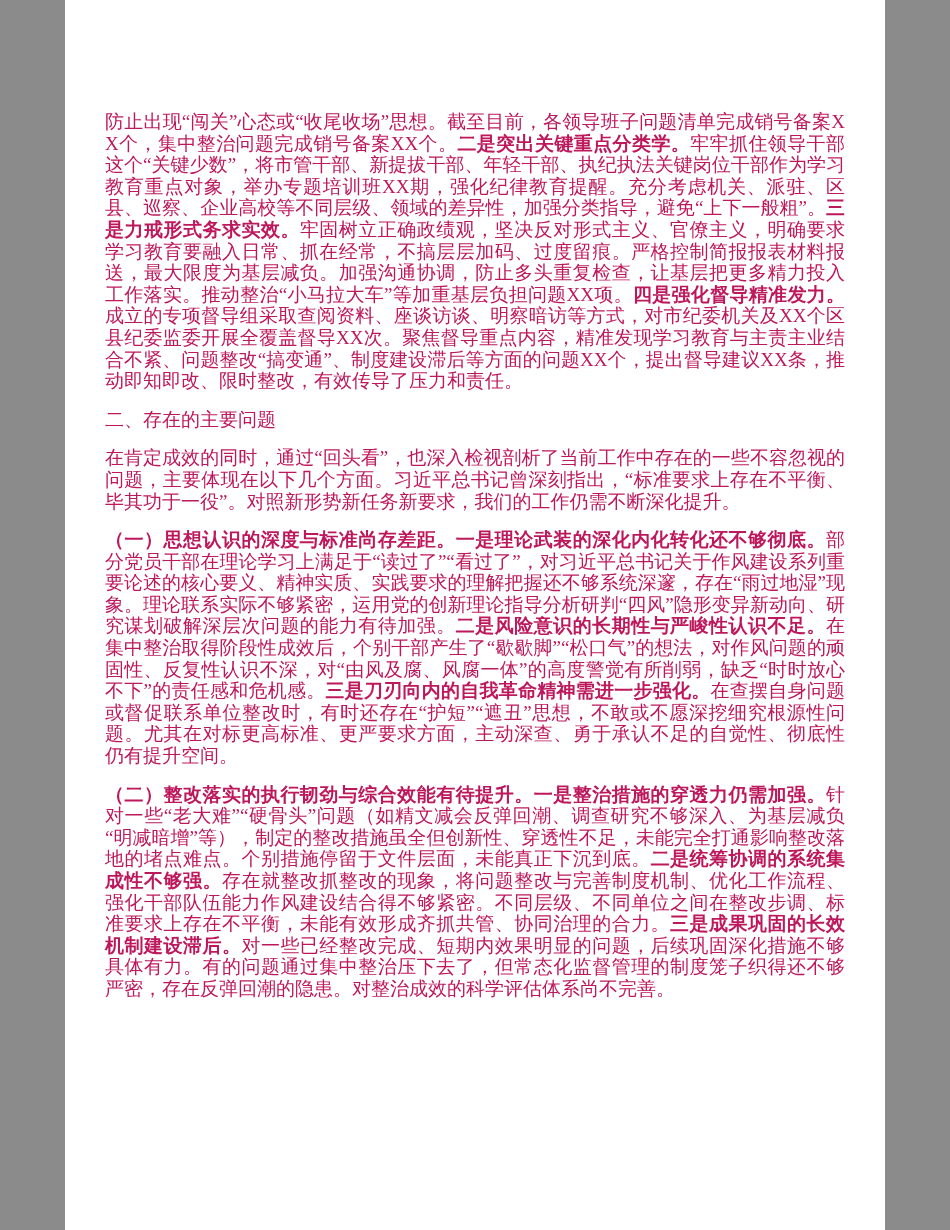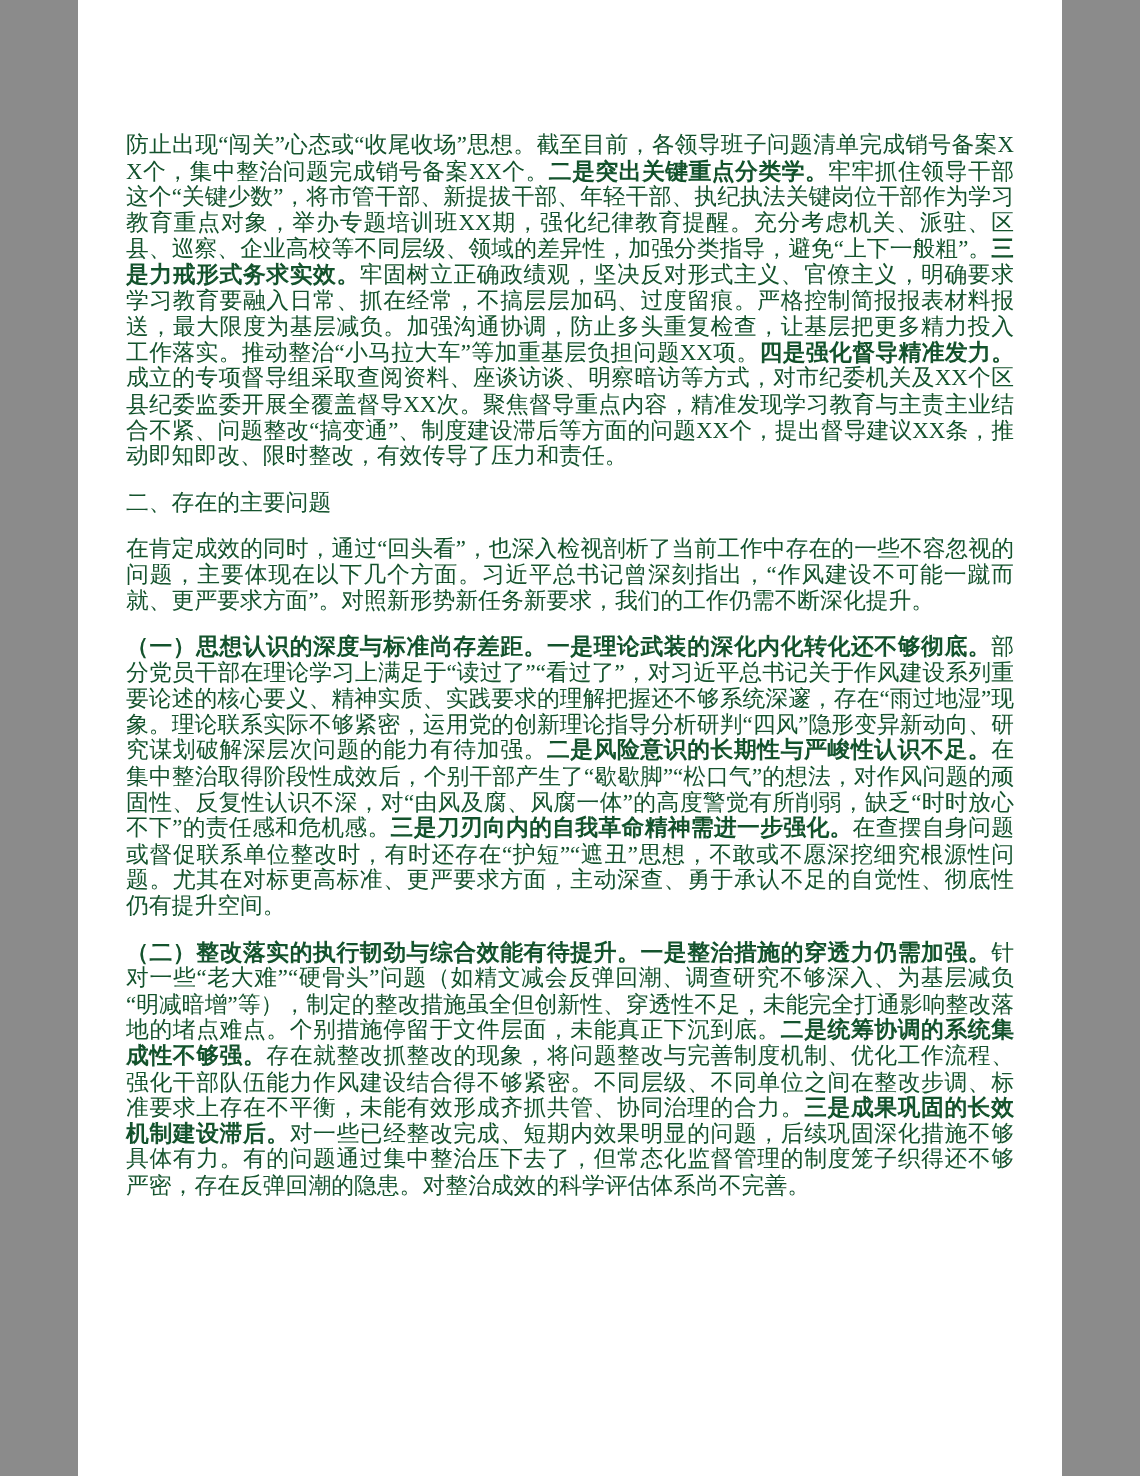--- a/index.html
+++ b/index.html
@@ -36,27 +36,27 @@
     margin-bottom: 0;
   }
   .b {
     font-weight: 700;
   }
 </style>
 </head>
 <body style="background: rgb(139, 139, 139);">
 
 <div class="canvas">
-  <div class="page" style="background: rgb(255, 255, 255); color: #14532d;">
+  <div class="page" style="background: rgb(255, 255, 255); color: #be185d;">
 
     <p><span>防止出现“闯关”心态或“收尾收场”思想。截至目前，各领导班子问题清单完成销号备案XX个，集中整治问题完成销号备案XX个。</span><span class="b">二是突出关键重点分类学。</span><span>牢牢抓住领导干部这个“关键少数”，将市管干部、新提拔干部、年轻干部、执纪执法关键岗位干部作为学习教育重点对象，举办专题培训班XX期，强化纪律教育提醒。充分考虑机关、派驻、区县、巡察、企业高校等不同层级、领域的差异性，加强分类指导，避免“上下一般粗”。</span><span class="b">三是力戒形式务求实效。</span><span>牢固树立正确政绩观，坚决反对形式主义、官僚主义，明确要求学习教育要融入日常、抓在经常，不搞层层加码、过度留痕。严格控制简报报表材料报送，最大限度为基层减负。加强沟通协调，防止多头重复检查，让基层把更多精力投入工作落实。推动整治“小马拉大车”等加重基层负担问题XX项。</span><span class="b">四是强化督导精准发力。</span><span>成立的专项督导组采取查阅资料、座谈访谈、明察暗访等方式，对市纪委机关及XX个区县纪委监委开展全覆盖督导XX次。聚焦督导重点内容，精准发现学习教育与主责主业结合不紧、问题整改“搞变通”、制度建设滞后等方面的问题XX个，提出督导建议XX条，推动即知即改、限时整改，有效传导了压力和责任。</span></p>
 
     <p><span>二、存在的主要问题</span></p>
 
-    <p><span>在肯定成效的同时，通过“回头看”，也深入检视剖析了当前工作中存在的一些不容忽视的问题，主要体现在以下几个方面。习近平总书记曾深刻指出，“作风建设不可能一蹴而就、更严要求方面”。对照新形势新任务新要求，我们的工作仍需不断深化提升。</span></p>
+    <p><span>在肯定成效的同时，通过“回头看”，也深入检视剖析了当前工作中存在的一些不容忽视的问题，主要体现在以下几个方面。习近平总书记曾深刻指出，“标准要求上存在不平衡、毕其功于一役”。对照新形势新任务新要求，我们的工作仍需不断深化提升。</span></p>
 
     <p><span class="b">（一）思想认识的深度与标准尚存差距。一是理论武装的深化内化转化还不够彻底。</span><span>部分党员干部在理论学习上满足于“读过了”“看过了”，对习近平总书记关于作风建设系列重要论述的核心要义、精神实质、实践要求的理解把握还不够系统深邃，存在“雨过地湿”现象。理论联系实际不够紧密，运用党的创新理论指导分析研判“四风”隐形变异新动向、研究谋划破解深层次问题的能力有待加强。</span><span class="b">二是风险意识的长期性与严峻性认识不足。</span><span>在集中整治取得阶段性成效后，个别干部产生了“歇歇脚”“松口气”的想法，对作风问题的顽固性、反复性认识不深，对“由风及腐、风腐一体”的高度警觉有所削弱，缺乏“时时放心不下”的责任感和危机感。</span><span class="b">三是刀刃向内的自我革命精神需进一步强化。</span><span>在查摆自身问题或督促联系单位整改时，有时还存在“护短”“遮丑”思想，不敢或不愿深挖细究根源性问题。尤其在对标更高标准、更严要求方面，主动深查、勇于承认不足的自觉性、彻底性仍有提升空间。</span></p>
 
     <p><span class="b">（二）整改落实的执行韧劲与综合效能有待提升。一是整治措施的穿透力仍需加强。</span><span>针对一些“老大难”“硬骨头”问题（如精文减会反弹回潮、调查研究不够深入、为基层减负“明减暗增”等），制定的整改措施虽全但创新性、穿透性不足，未能完全打通影响整改落地的堵点难点。个别措施停留于文件层面，未能真正下沉到底。</span><span class="b">二是统筹协调的系统集成性不够强。</span><span>存在就整改抓整改的现象，将问题整改与完善制度机制、优化工作流程、强化干部队伍能力作风建设结合得不够紧密。不同层级、不同单位之间在整改步调、标准要求上存在不平衡，未能有效形成齐抓共管、协同治理的合力。</span><span class="b">三是成果巩固的长效机制建设滞后。</span><span>对一些已经整改完成、短期内效果明显的问题，后续巩固深化措施不够具体有力。有的问题通过集中整治压下去了，但常态化监督管理的制度笼子织得还不够严密，存在反弹回潮的隐患。对整治成效的科学评估体系尚不完善。</span></p>
 
 
   </div>
 </div>
 
 </body></html>

